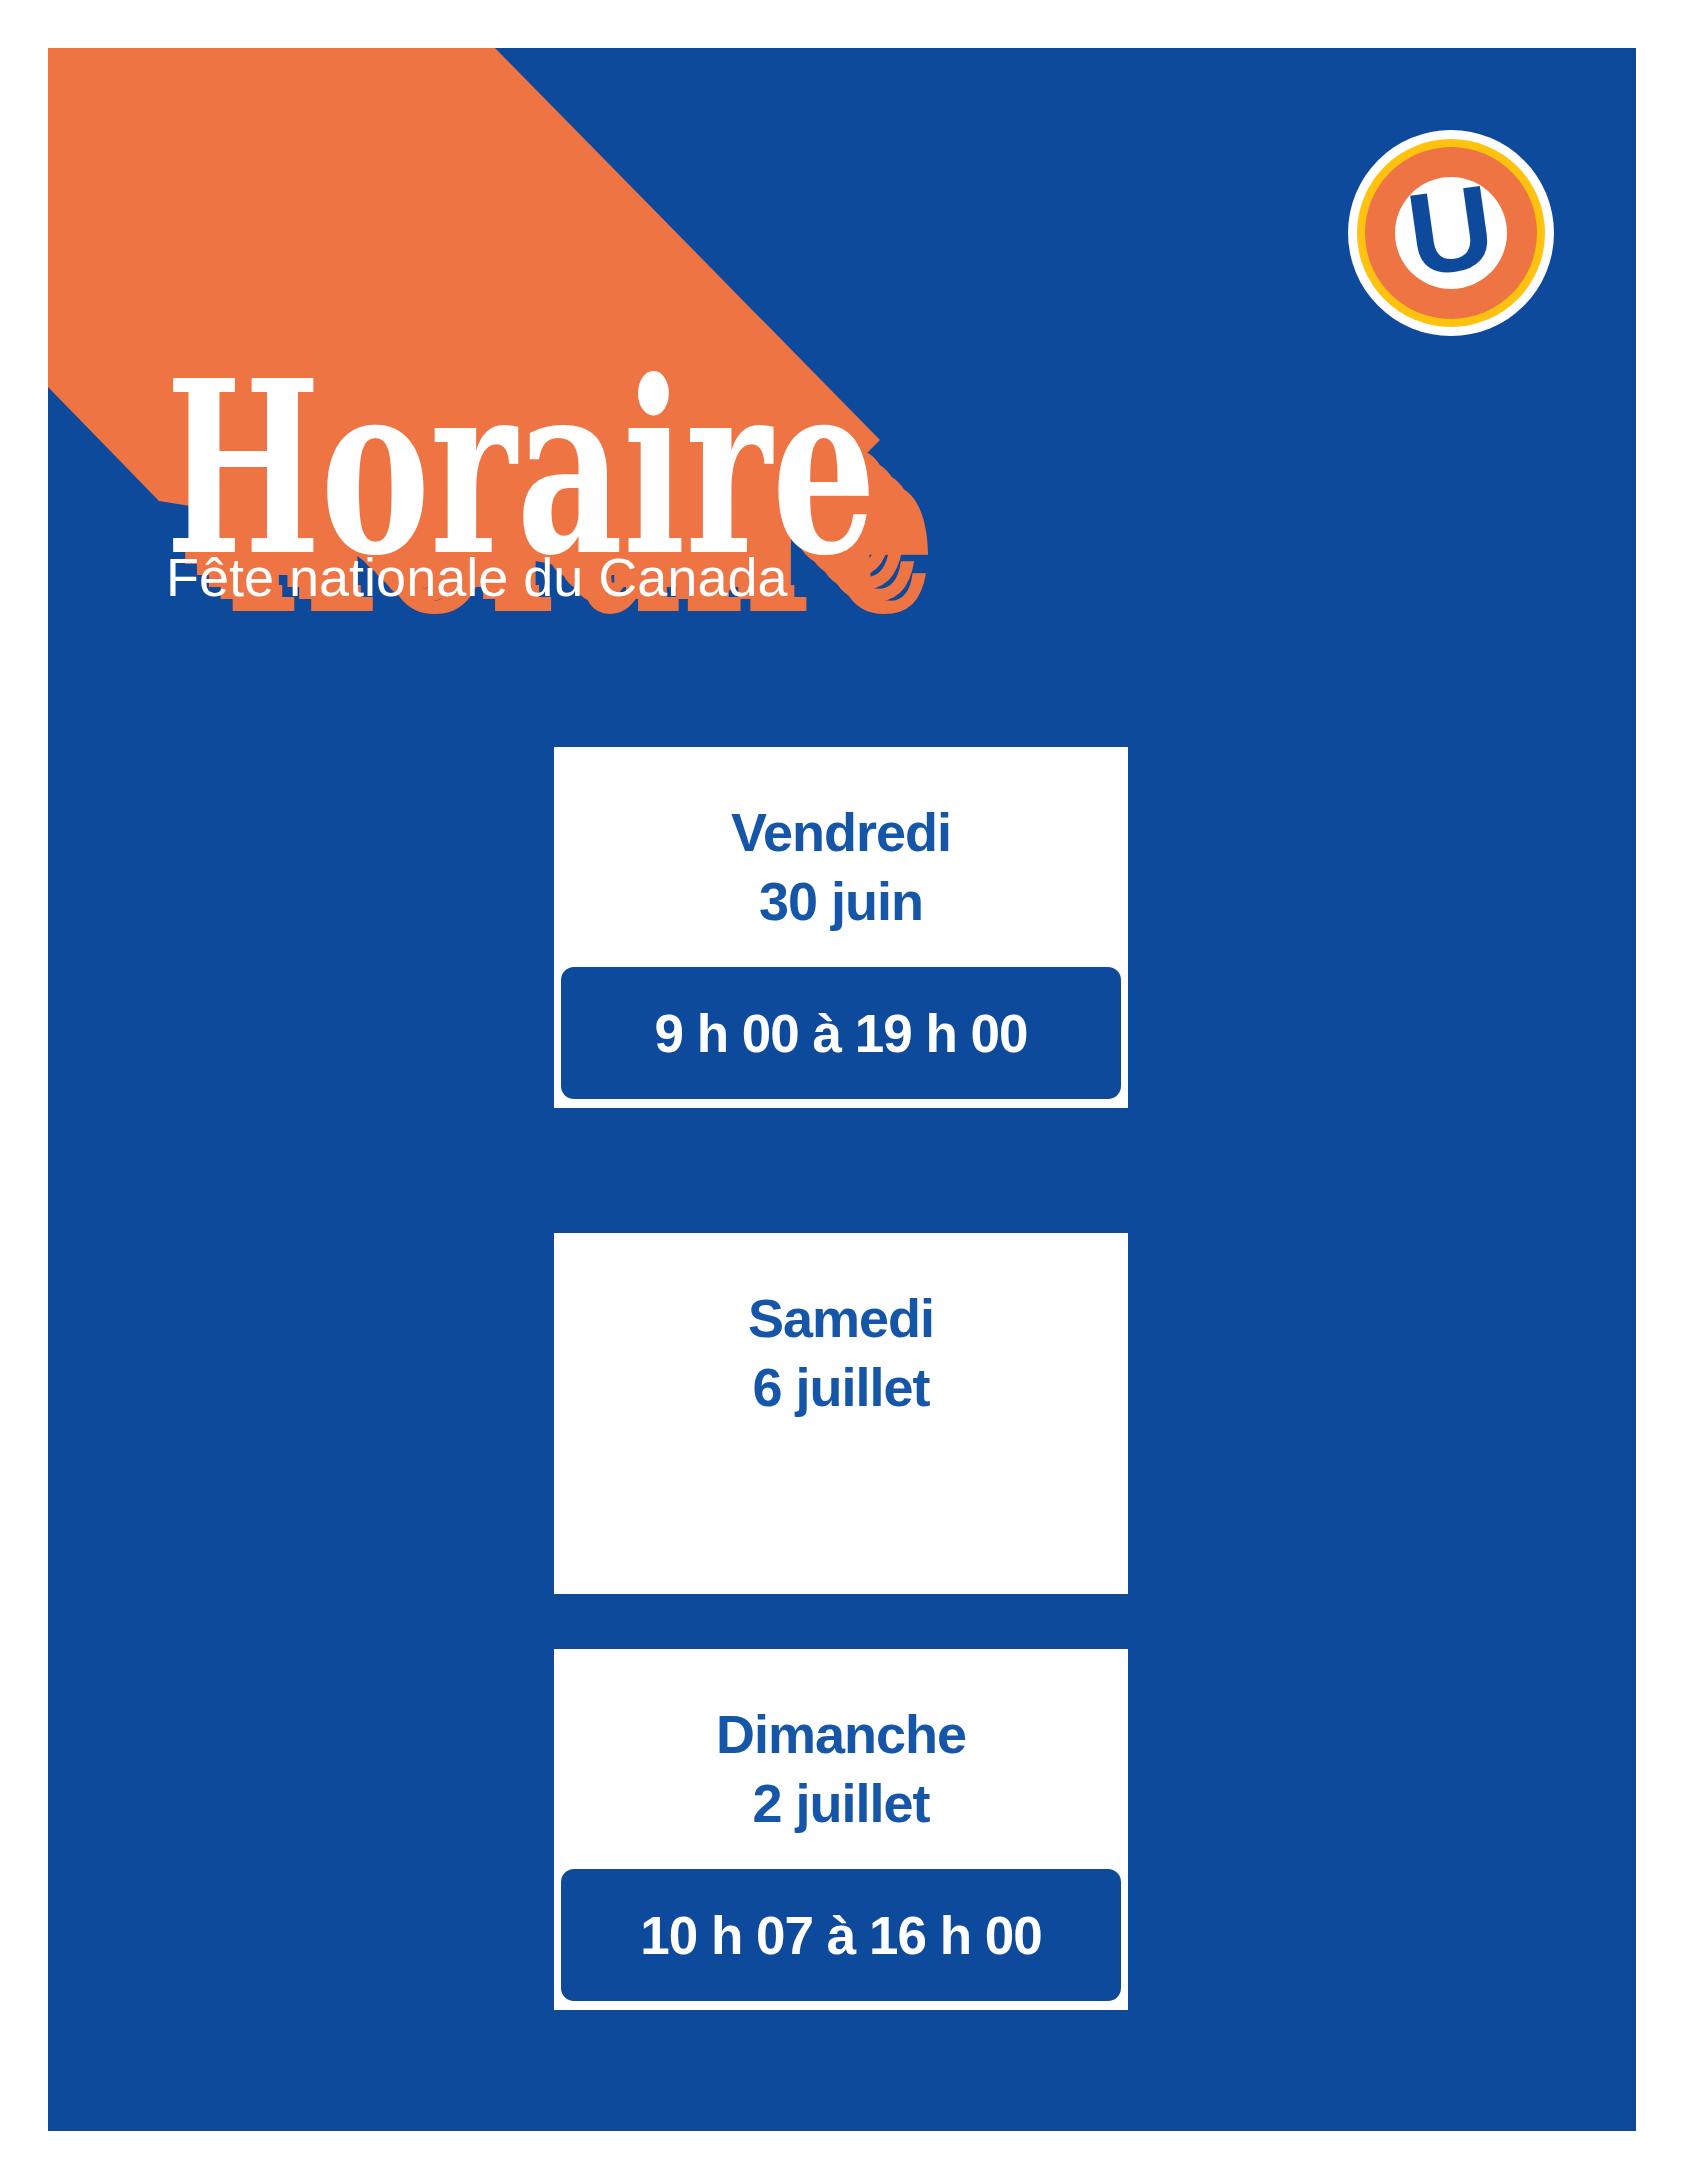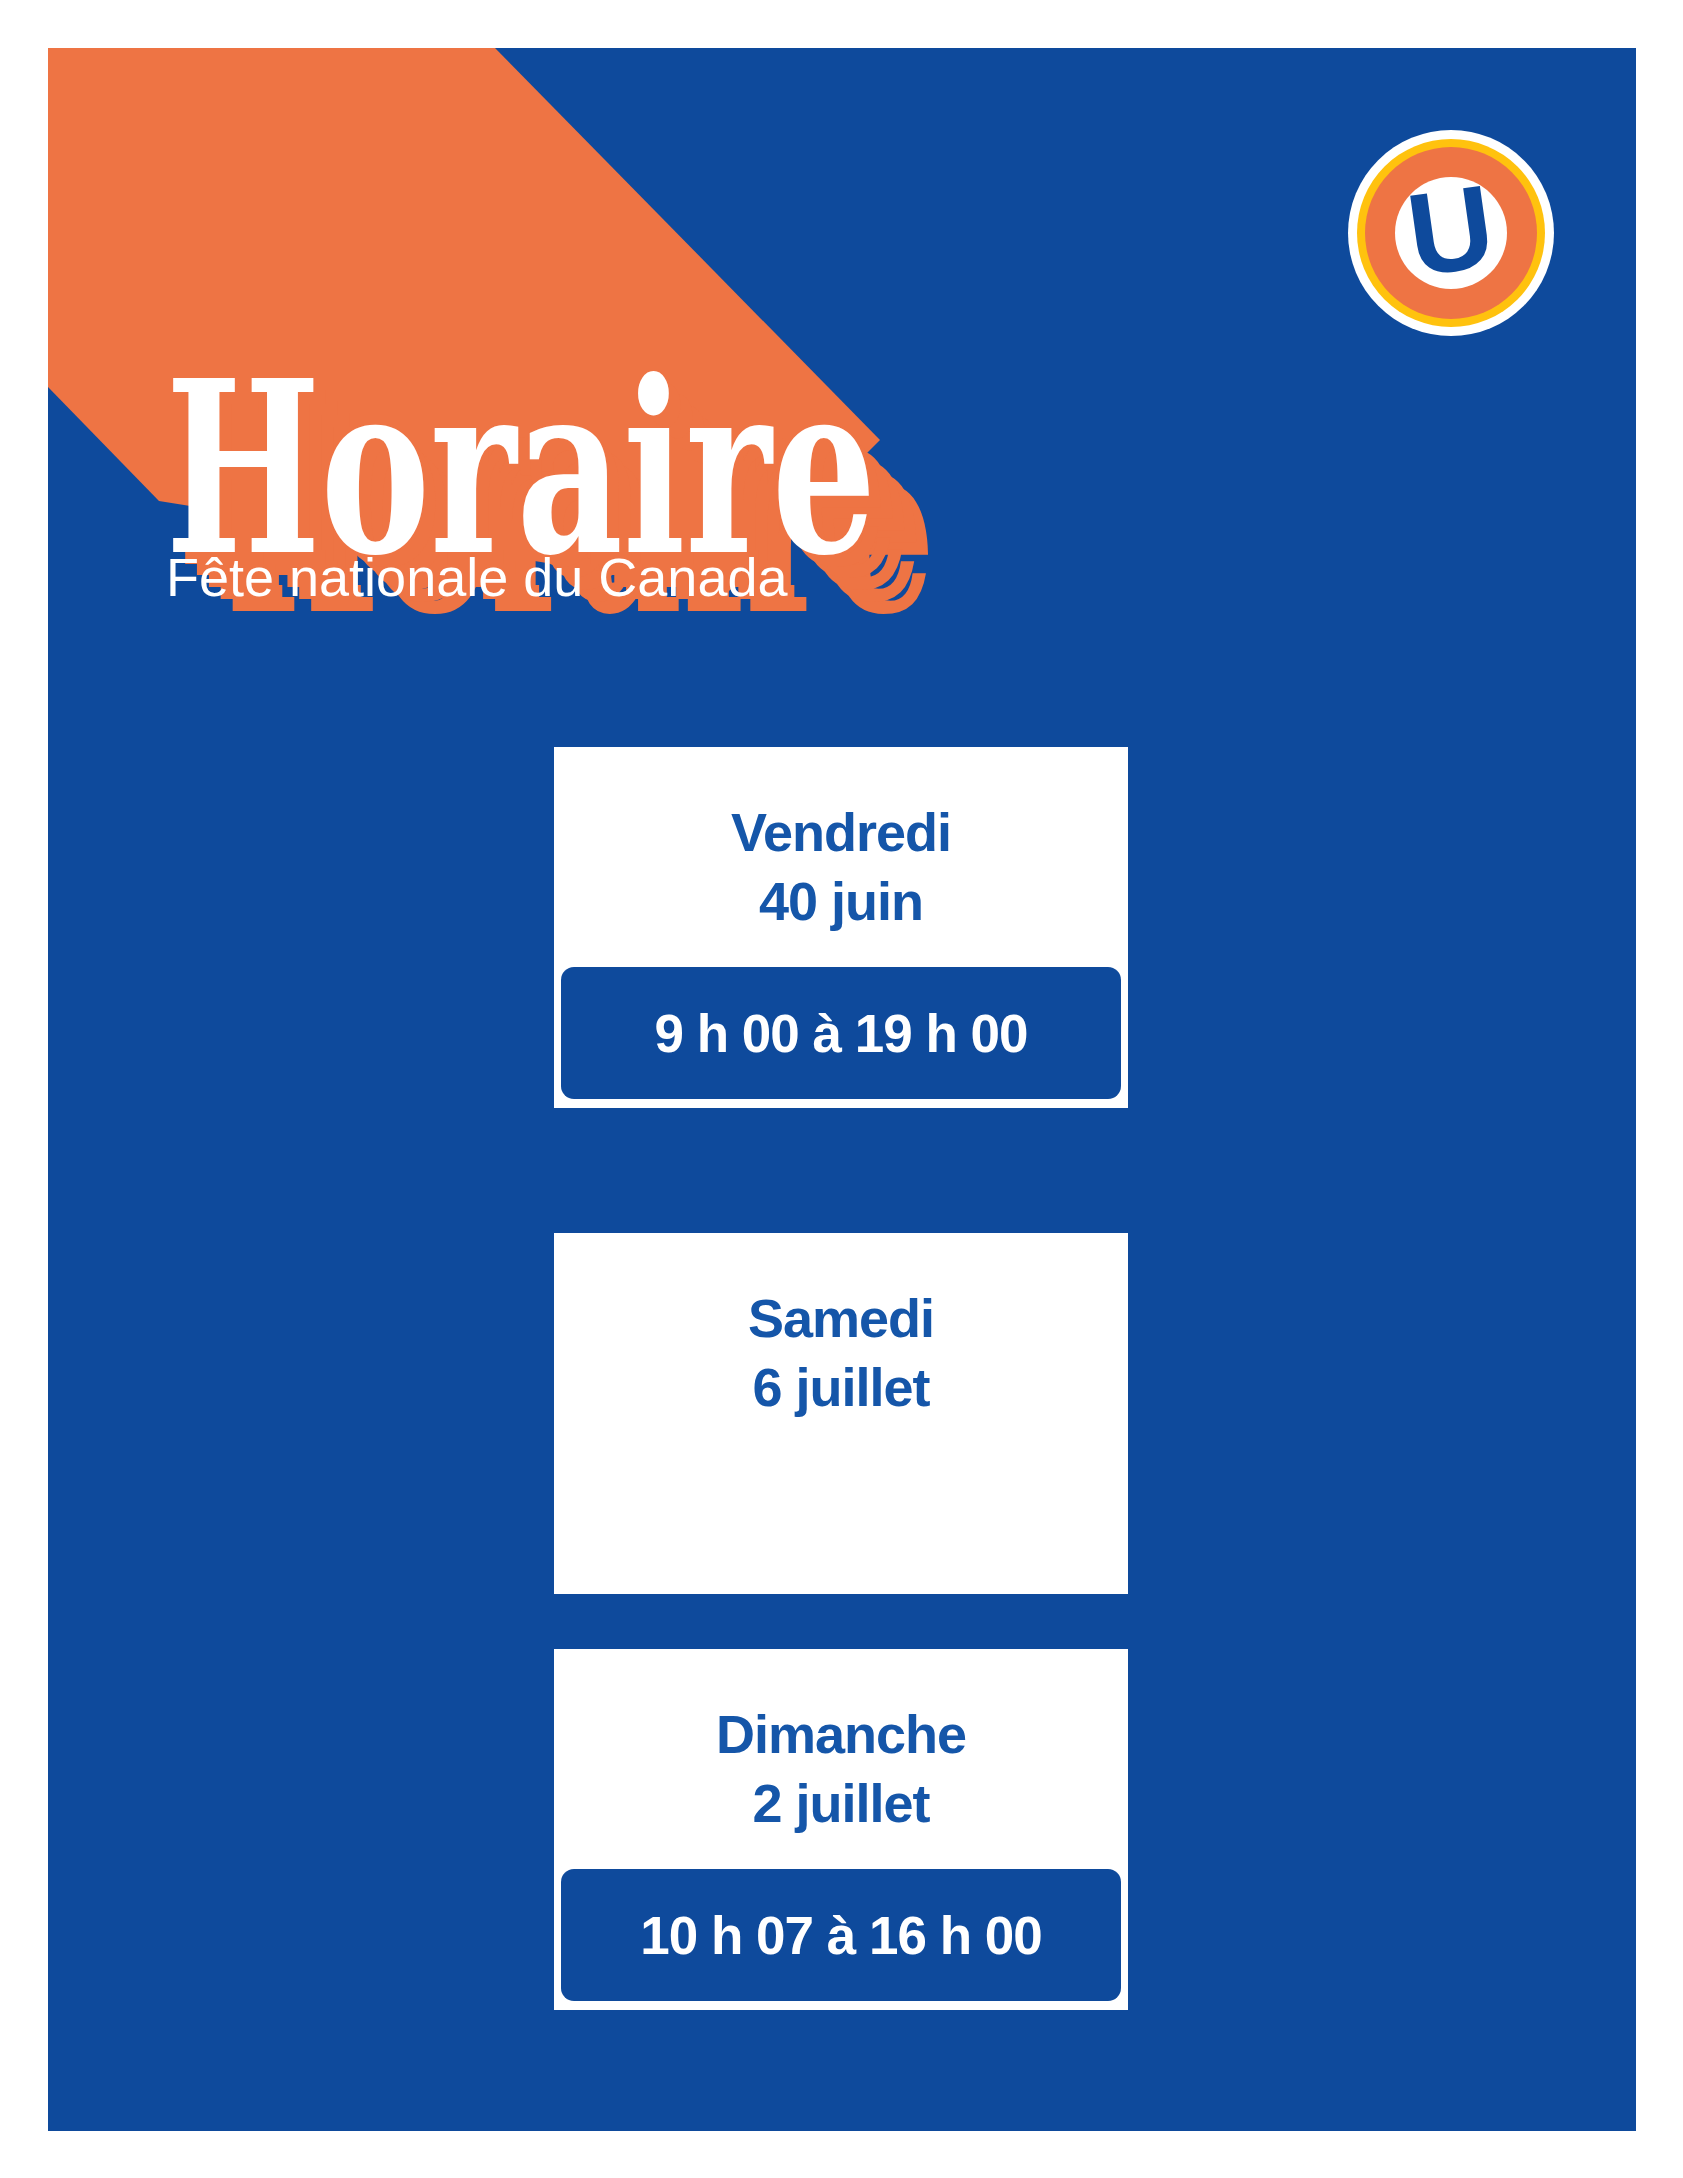--- a/index.html
+++ b/index.html
@@ -119,21 +119,21 @@
     <div class="disc disc-outer-white"></div>
     <div class="disc ring-yellow"></div>
     <div class="disc ring-orange"></div>
     <div class="disc disc-inner-white"></div>
     <div class="logo-letter">U</div>
   </div>
 
   <div class="card card-1">
     <div class="day-block">
       <span>Vendredi</span>
-      <span>40 juin</span>
+      <span>30 juin</span>
     </div>
     <div class="time-box">
       <span>9 h 00 à 19 h 00</span>
     </div>
   </div>
 
   <div class="card card-2">
     <div class="day-block">
       <span>Samedi</span>
       <span>6 juillet</span>

